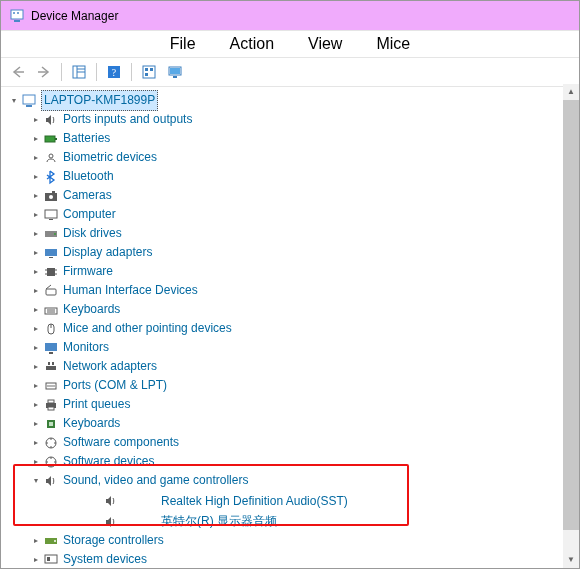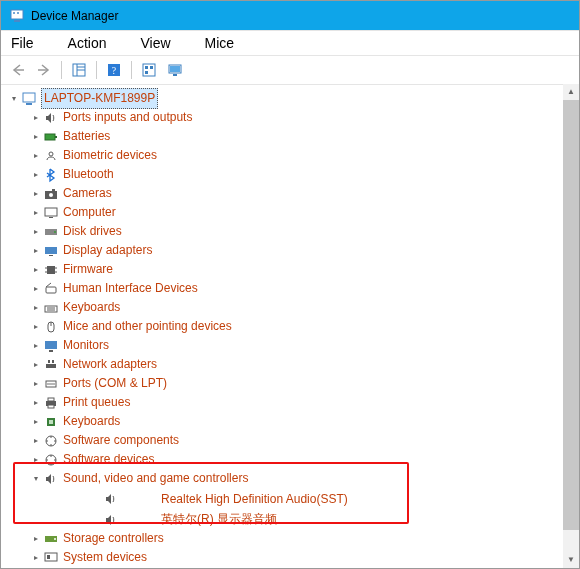--- a/index.html
+++ b/index.html
@@ -11,34 +11,35 @@
     height: 569px;
     border: 1px solid #999;
     overflow: hidden;
     position: relative;
   }
   .titlebar {
     display: flex;
     align-items: center;
     height: 30px;
     padding: 0 8px;
-    background: #0ea5e9;
+    background: #f0abfc;
     border-bottom: 1px solid #e5e5e5;
   }
   .titlebar .app-icon {
     width: 16px; height: 16px;
     margin-right: 6px;
     display: inline-flex;
   }
   .titlebar .title { font-size: 12px; }
   .menubar {
     display: flex;
     gap: 34px;
     padding: 4px 10px;
-    font-size: 14px;
+    font-size: 16px;
+    justify-content: center;
   }
   .menubar span { cursor: default; }
   .toolbar {
     display: flex;
     align-items: center;
     gap: 4px;
     padding: 3px 6px;
     border-top: 1px solid #e5e5e5;
     border-bottom: 1px solid #e5e5e5;
   }
@@ -78,21 +79,21 @@
   }
   .chevron.none { visibility: hidden; }
   .dev-icon {
     width: 16px; height: 16px;
     display: inline-flex;
     align-items: center;
     justify-content: center;
     margin-right: 4px;
     flex-shrink: 0;
   }
-  .label { font-size: 12px; color: #c2410c; }
+  .label { font-size: 12px; color: #0369a1; }
   .root-row .label {
     background: #cde8ff;
     border: 1px dotted #555;
     padding: 0 2px;
   }
   
   .lvl0 { padding-left: 0; }
   .lvl1 { padding-left: 22px; }
   .lvl2 { padding-left: 44px; gap: 38px; }
   .highlight-box {

